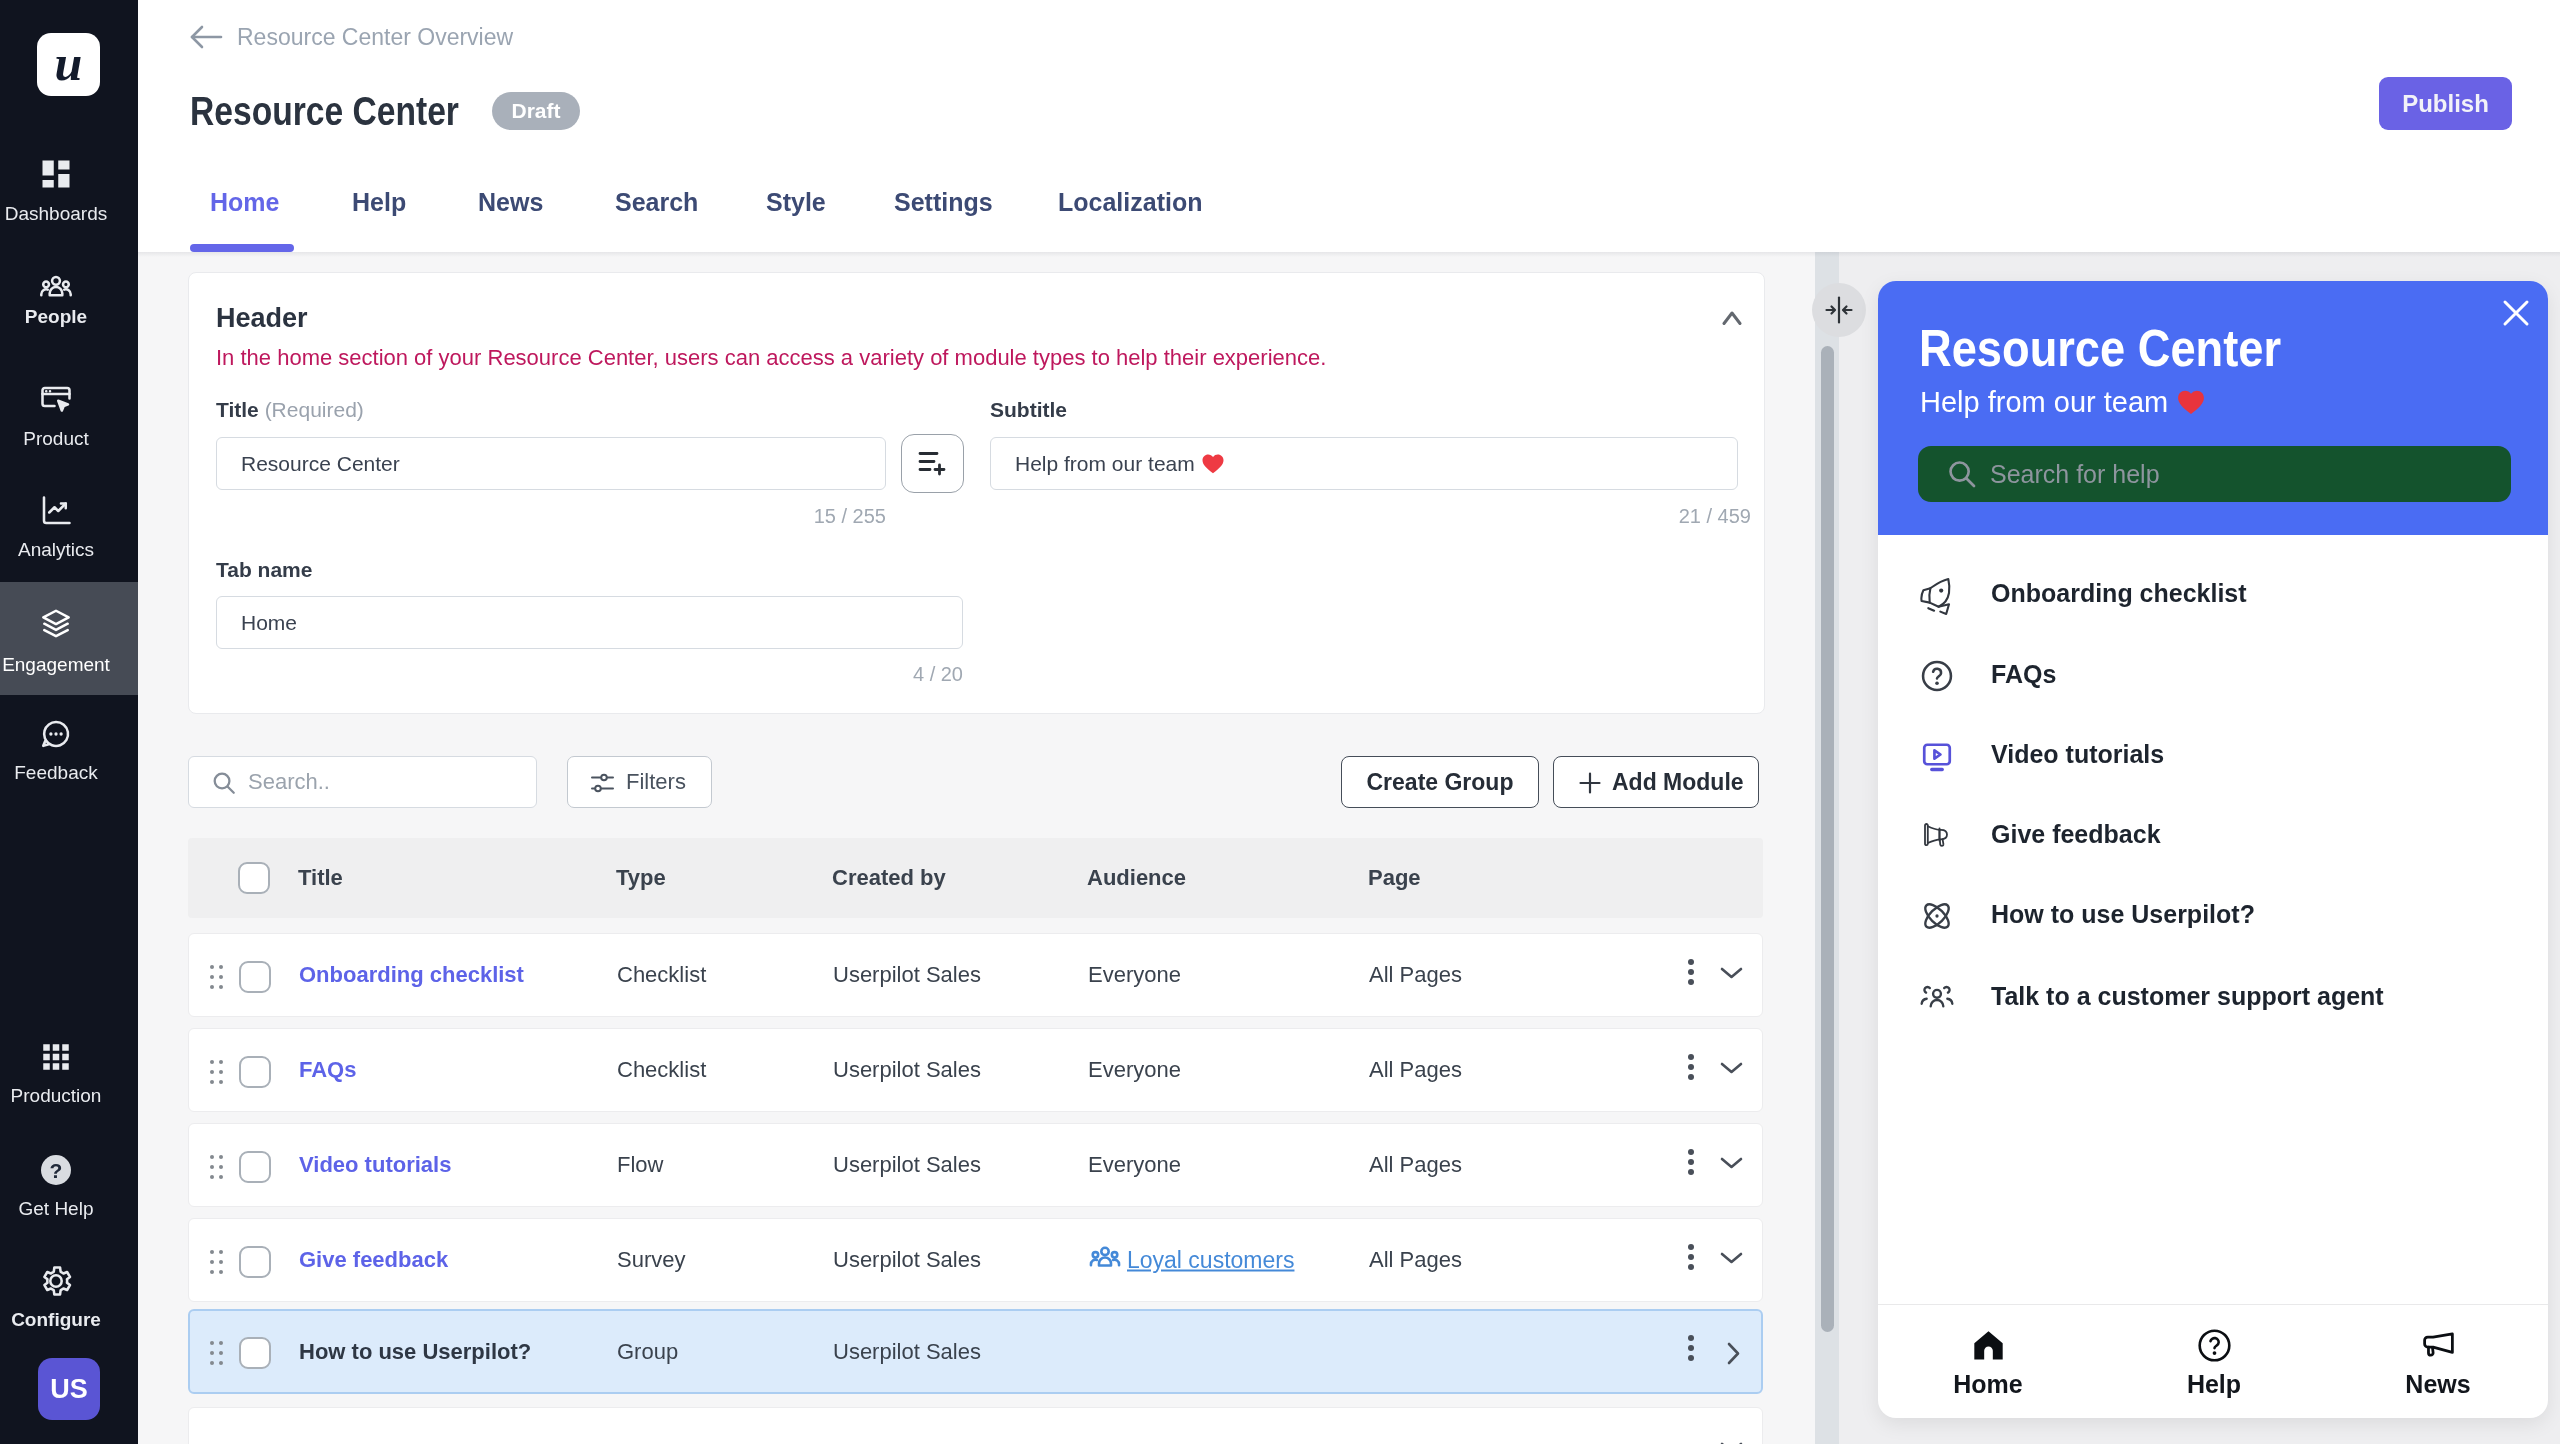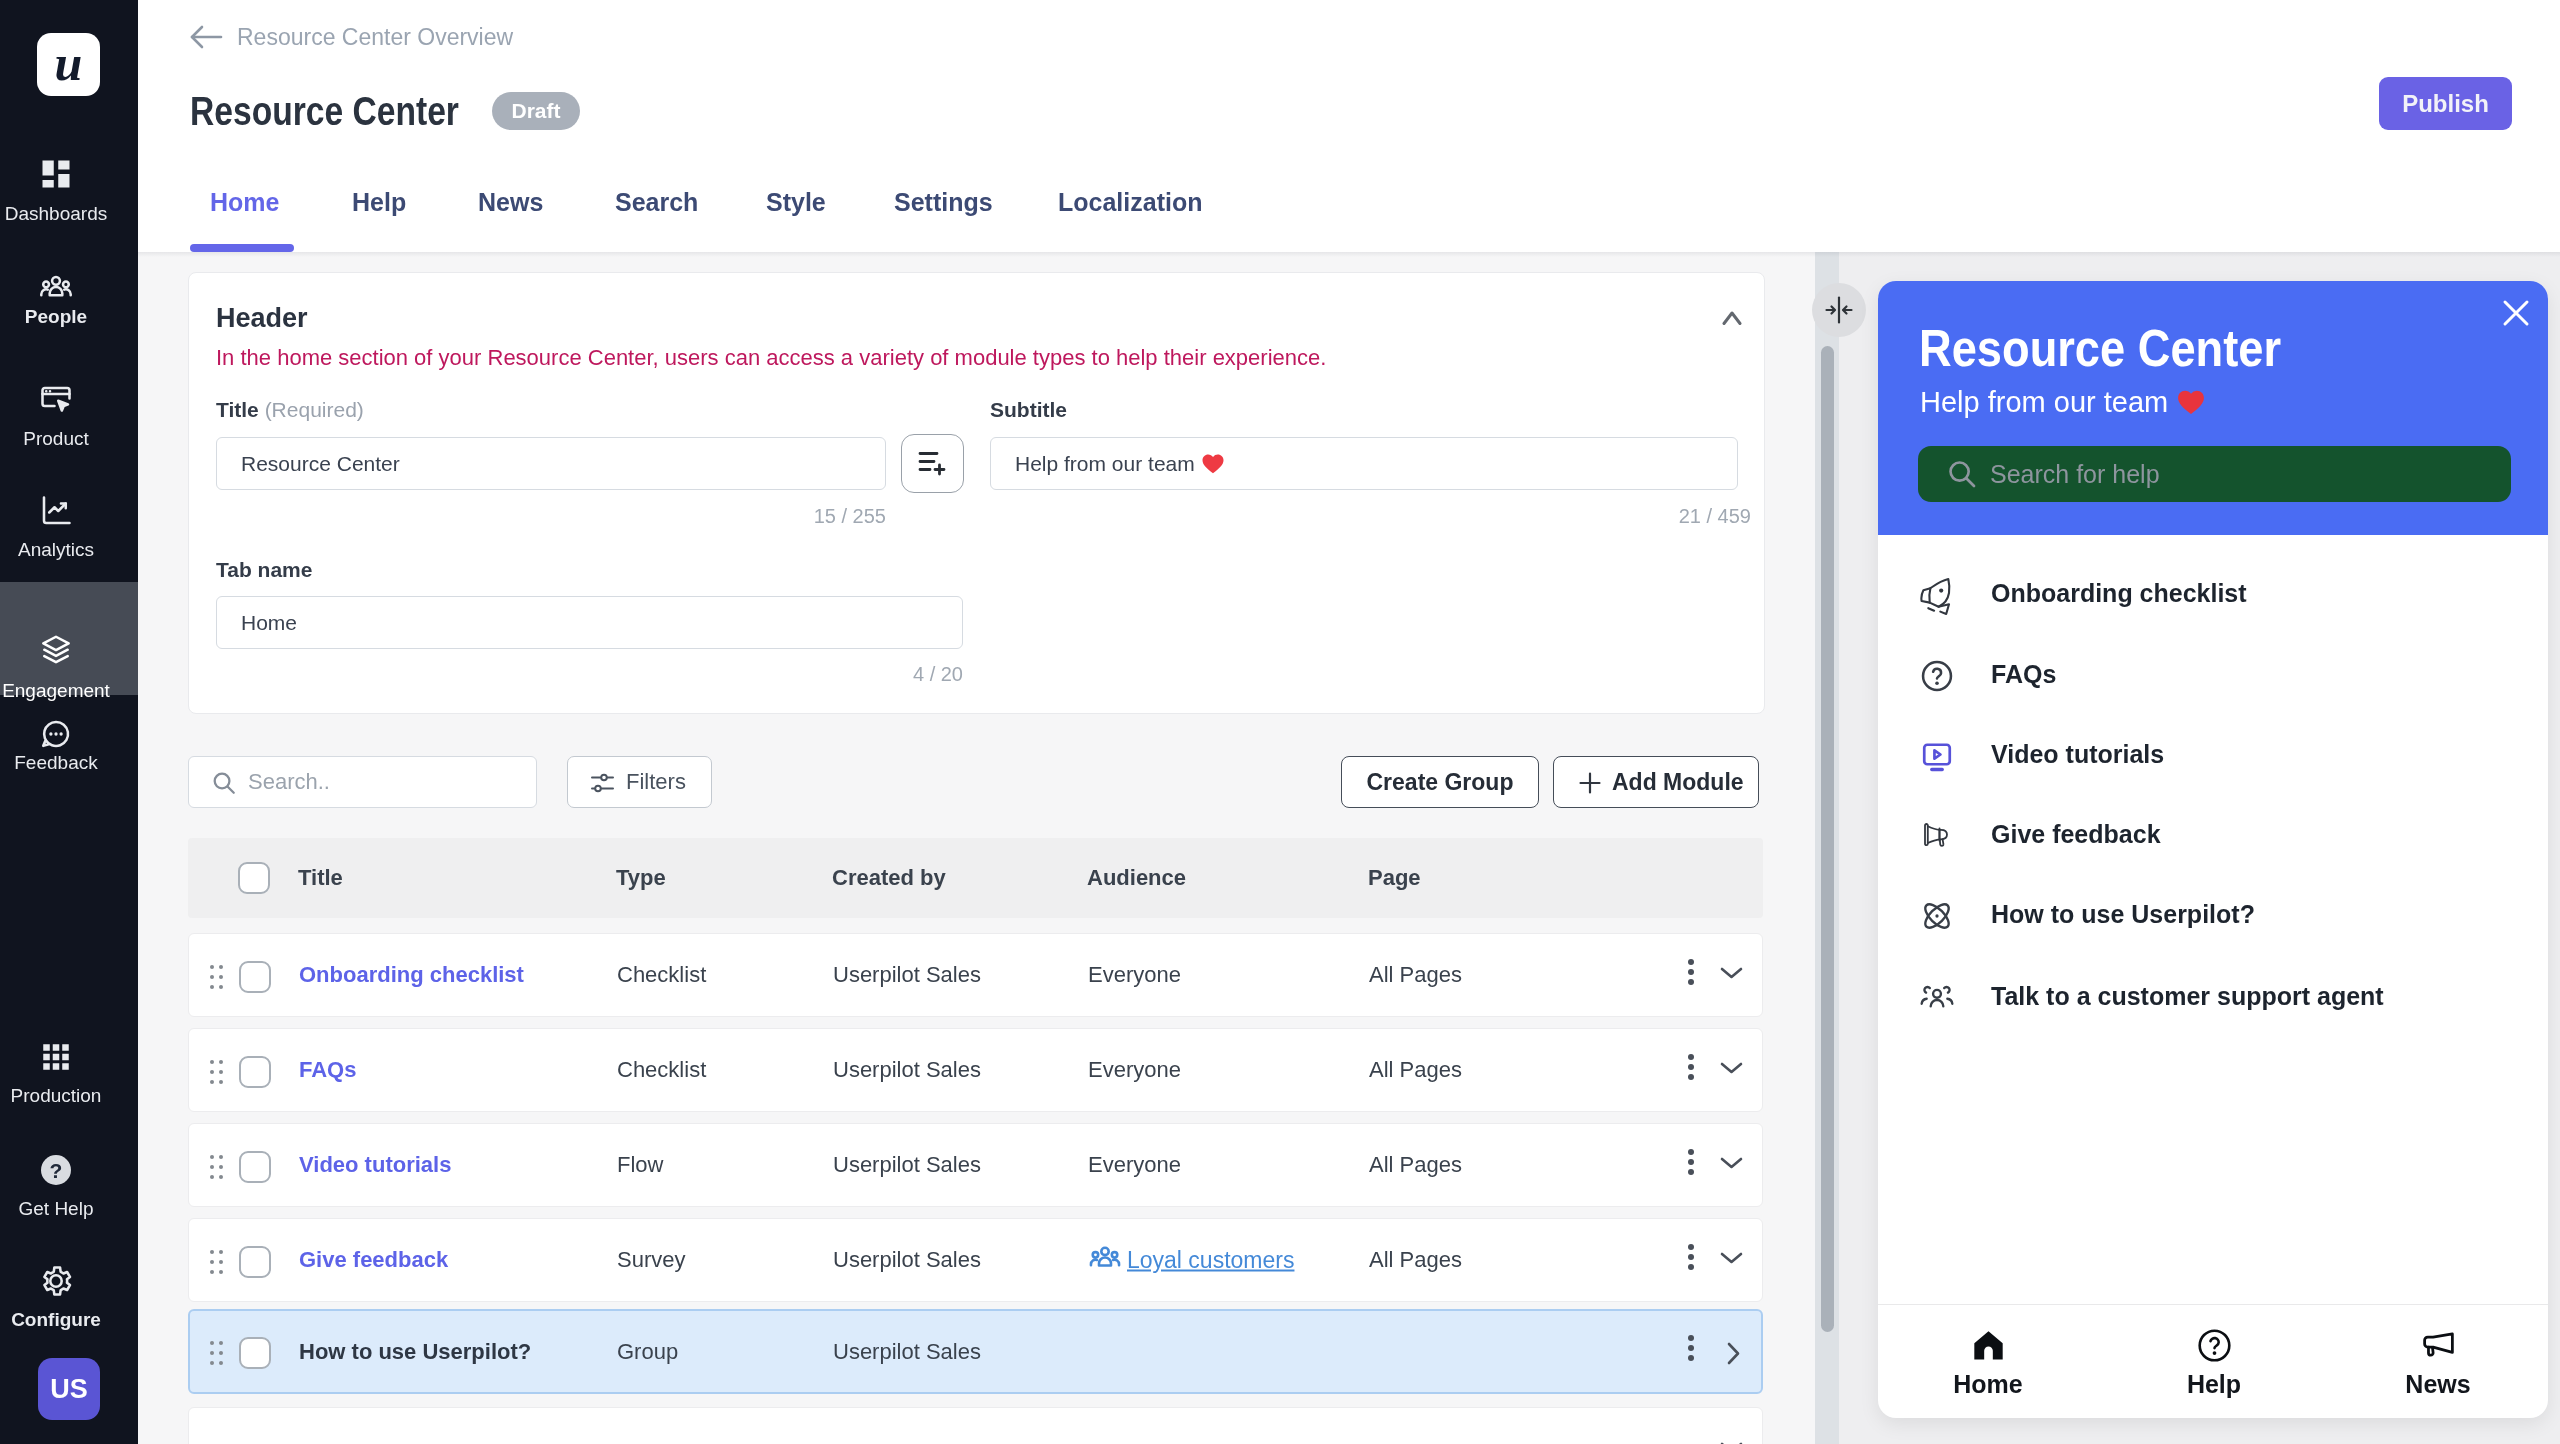--- a/index.html
+++ b/index.html
@@ -92,34 +92,34 @@
   <div class="lbl" style="margin-top:10px;">Product</div>
 </div>
 <div class="navitem" style="top:493px;">
   <svg class="navicon" width="36" height="36" viewBox="0 0 24 24" fill="none" stroke="#e9ebef" stroke-width="1.7" stroke-linecap="round" stroke-linejoin="round">
       <path d="M4 3v15.5A1.5 1.5 0 0 0 5.5 20H21"></path>
       <path d="M7.5 13l3.5-3.5 2.5 2.5L18.5 7"></path>
       <path d="M18.5 10.2V7h-3.2"></path>
     </svg>
   <div class="lbl" style="margin-top:10px;">Analytics</div>
 </div>
-<div class="navitem" style="top:632px;">
+<div class="navitem" style="top:606px;">
   <svg class="navicon" width="38" height="38" viewBox="0 0 24 24" fill="none" stroke="#fff" stroke-width="1.6" stroke-linecap="round" stroke-linejoin="round">
       <path d="M12 3l8 4.2-8 4.2-8-4.2z"></path>
       <path d="M4.6 11.2L12 15.1l7.4-3.9"></path>
       <path d="M4.6 15.2L12 19.1l7.4-3.9"></path>
     </svg>
   <div class="lbl" style="margin-top:10px; color:#fff;">Engagement</div>
 </div>
 <div class="navitem" style="top:716px;">
   <svg class="navicon" width="36" height="36" viewBox="0 0 24 24" fill="none" stroke="#e9ebef" stroke-width="1.7" stroke-linecap="round" stroke-linejoin="round">
       <path d="M12 4a8 8 0 1 1-6.9 12l-1.6 3.9 4.2-1.2A8 8 0 0 1 12 4z"></path>
       <path d="M8.6 12h.01M12 12h.01M15.4 12h.01" stroke-width="2.2"></path>
     </svg>
-  <div class="lbl" style="">Feedback</div>
+  <div class="lbl" style="margin-top:10px;">Feedback</div>
 </div>
 <div class="navitem" style="top:1040px;">
   <svg class="navicon" width="34" height="34" viewBox="0 0 24 24" fill="#e9ebef">
       <path d="M3 3h4.6v4.6H3zM9.7 3h4.6v4.6H9.7zM16.4 3H21v4.6h-4.6zM3 9.7h4.6v4.6H3zM9.7 9.7h4.6v4.6H9.7zM16.4 9.7H21v4.6h-4.6zM3 16.4h4.6V21H3zM9.7 16.4h4.6V21H9.7zM16.4 16.4H21V21h-4.6z"></path>
     </svg>
   <div class="lbl" style="margin-top:11px;">Production</div>
 </div>
 <div class="navitem" style="top:1152px;">
   <svg class="navicon" width="36" height="36" viewBox="0 0 24 24">
       <circle cx="12" cy="12" r="10" fill="#d9dce1"></circle>

